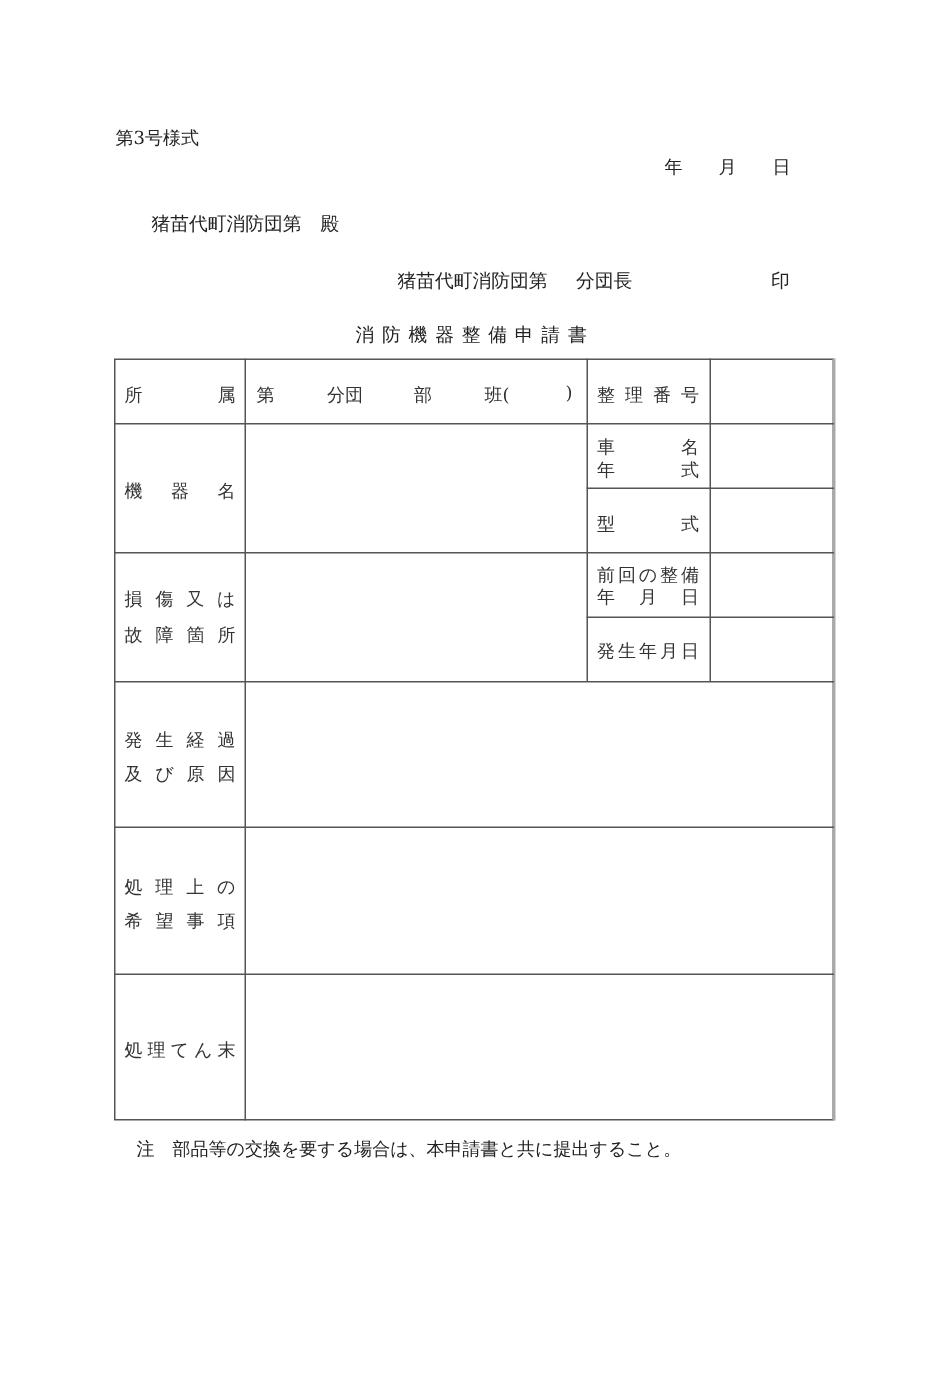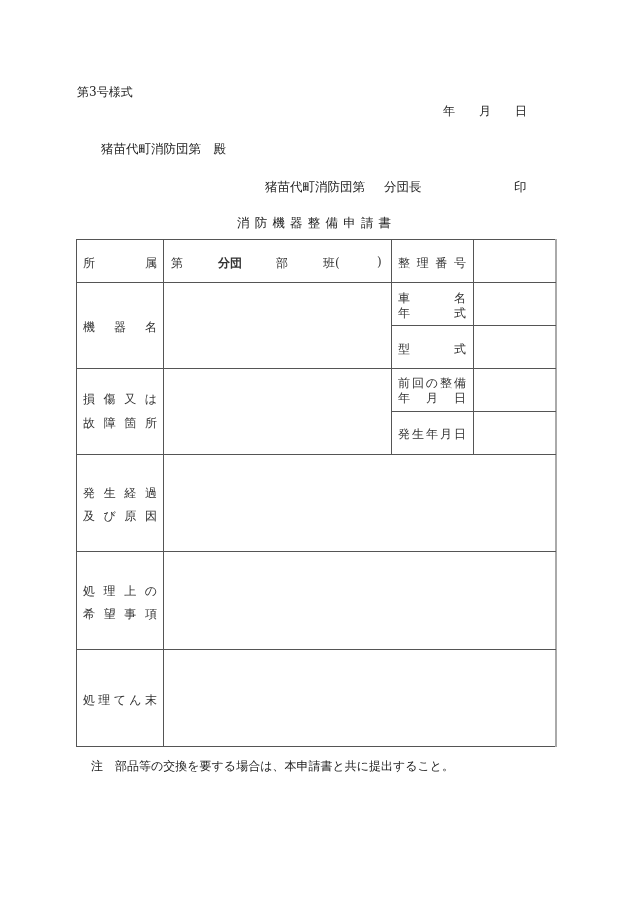--- a/index.html
+++ b/index.html
@@ -49,21 +49,21 @@
 
 <div class="line-v" style="left:163px; top:239px; height:508px;"></div>
 <div class="line-v" style="left:391px; top:239px; height:215px;"></div>
 <div class="line-v" style="left:473px; top:239px; height:215px;"></div>
 
 <div class="cell-text spread" style="left:83px; top:255px; width:74px;">
   <span>所</span>
   <span>属</span>
 </div>
 <div class="cell-text" style="left:171px; top:255px;">第</div>
-<div class="cell-text" style="left:218px; top:255px;font-weight:bold;">分団</div>
+<div class="cell-text" style="left:218px; top:255px;">分団</div>
 <div class="cell-text" style="left:276px; top:255px;">部</div>
 <div class="cell-text" style="left:323px; top:255px;">班(</div>
 <div class="cell-text" style="left:377px; top:255px;">)</div>
 <div class="cell-text spread" style="left:398px; top:255px; width:68px;">
   <span>整</span>
     <span>理</span>
     <span>番</span>
     <span>号</span>
 </div>
 <div class="abs" style="left:474px; top:240px; width:81px; height:42px;"></div>

